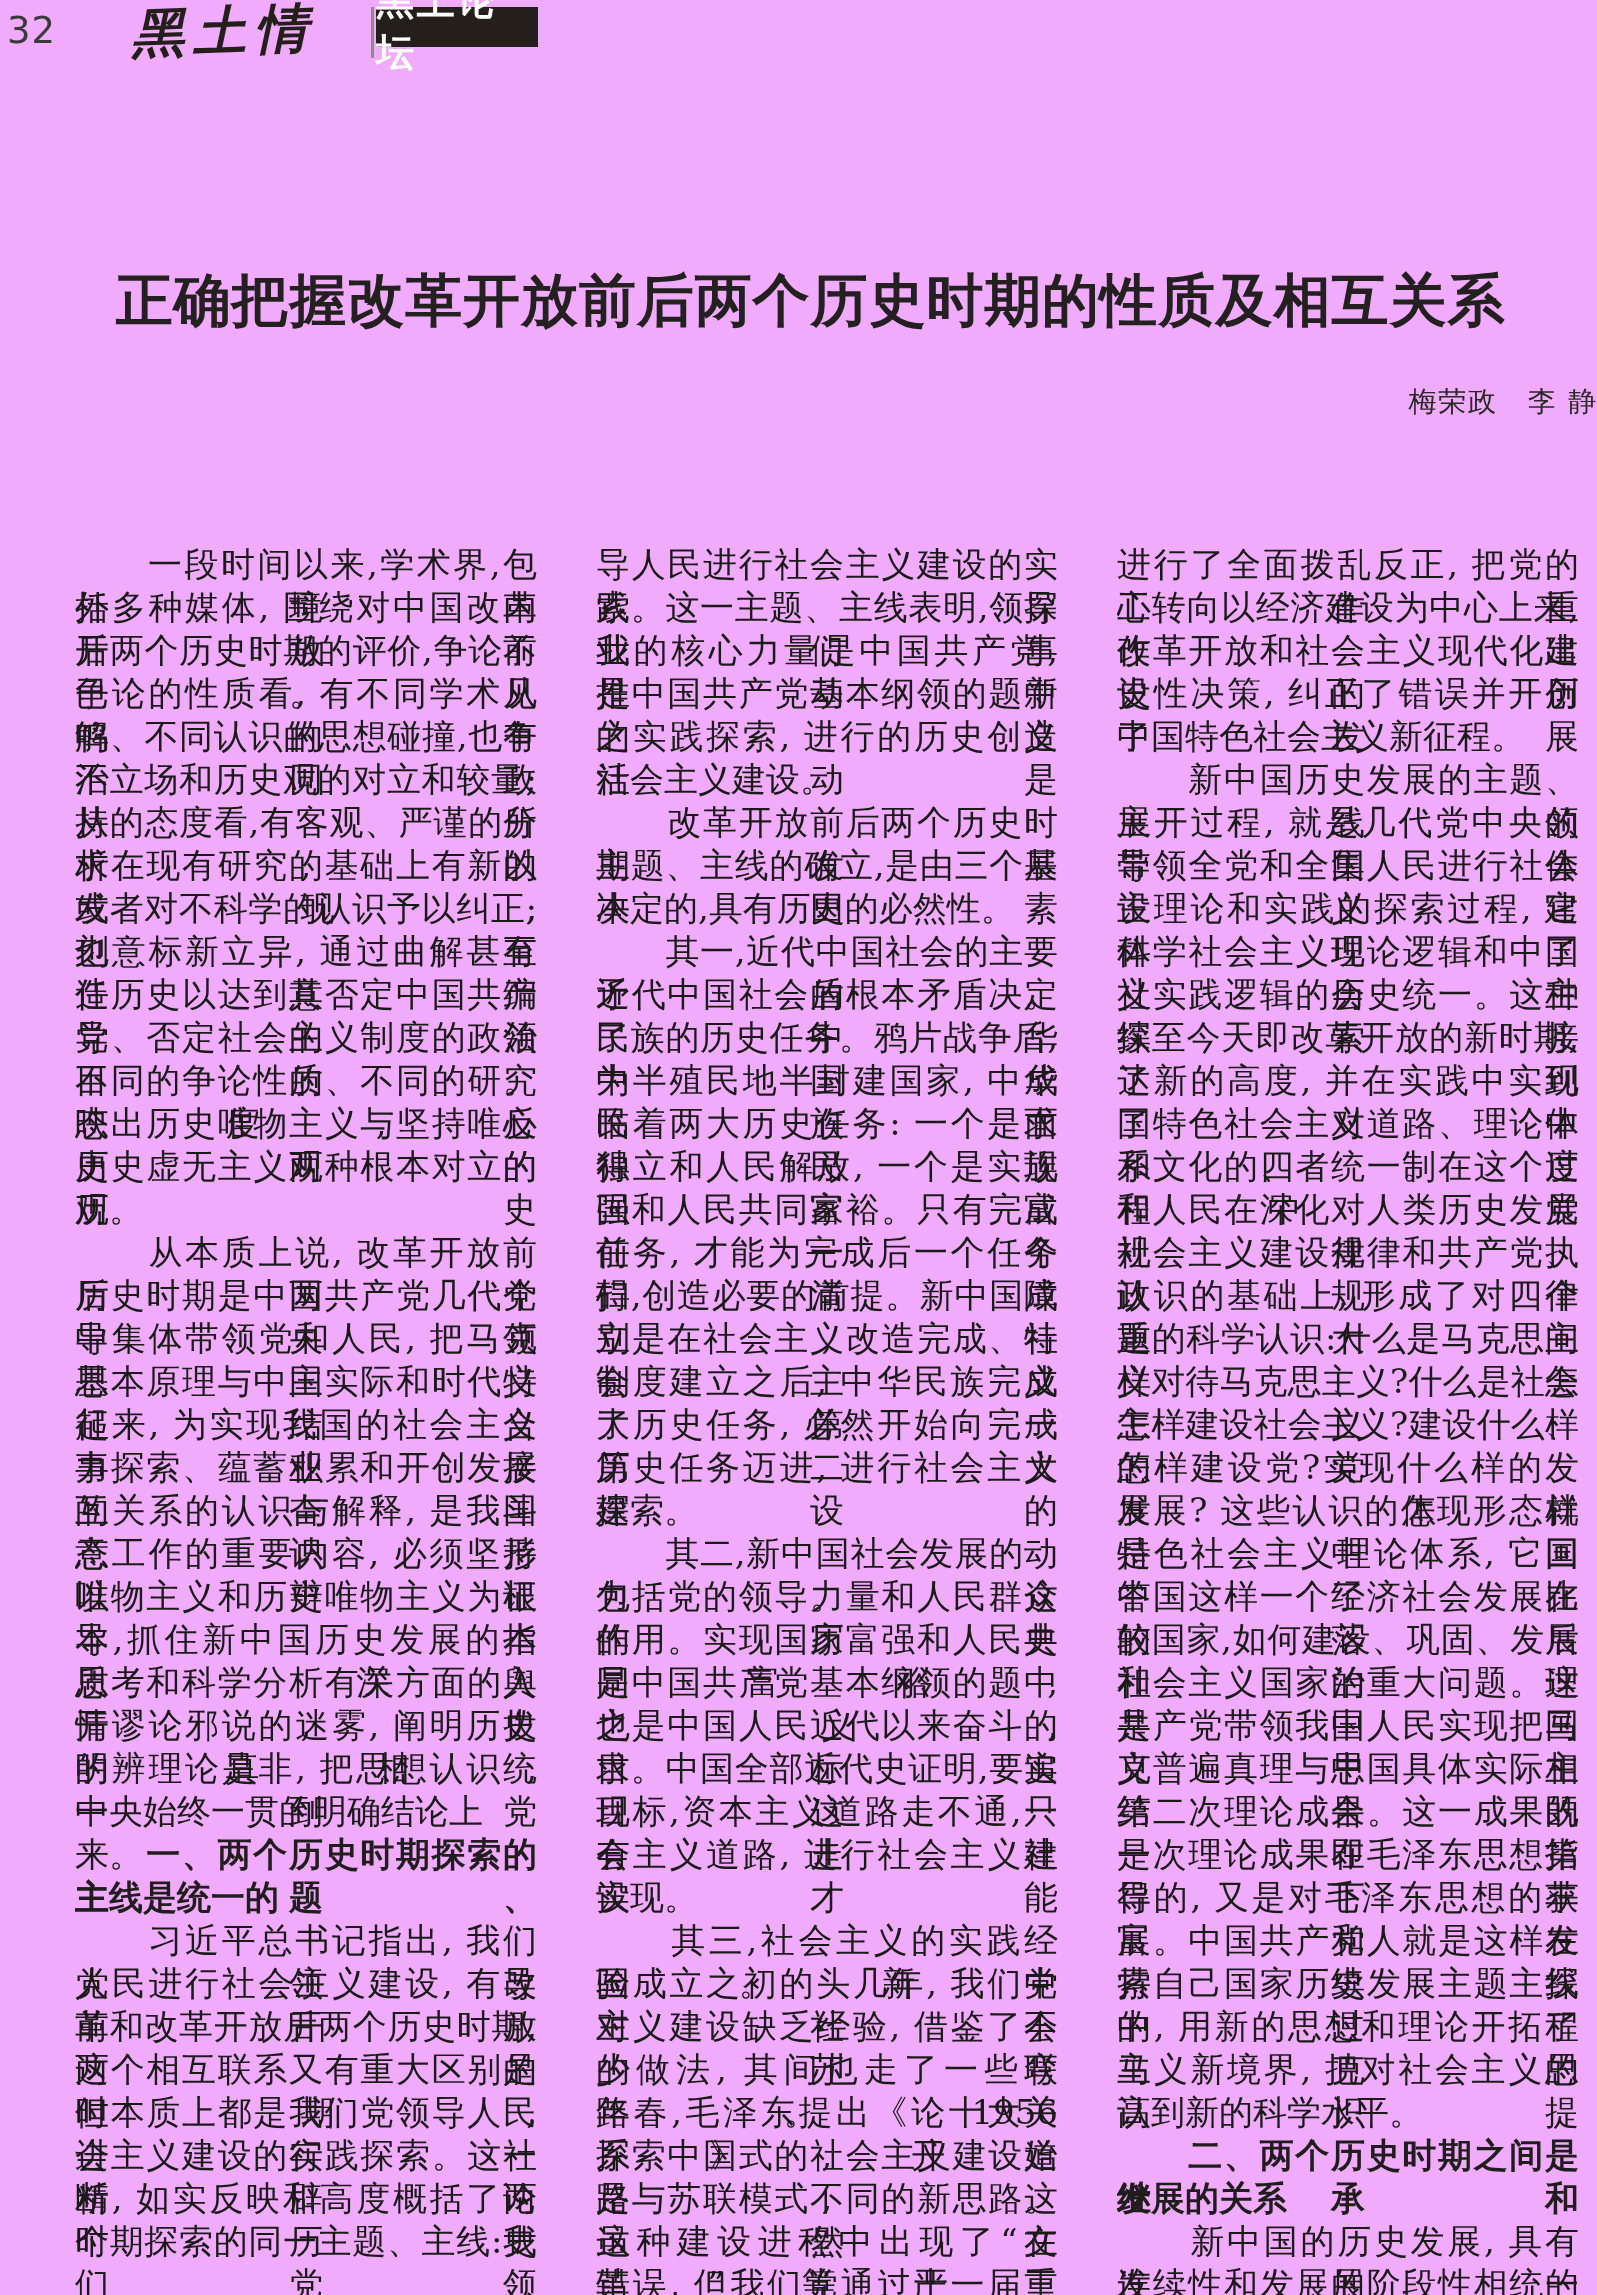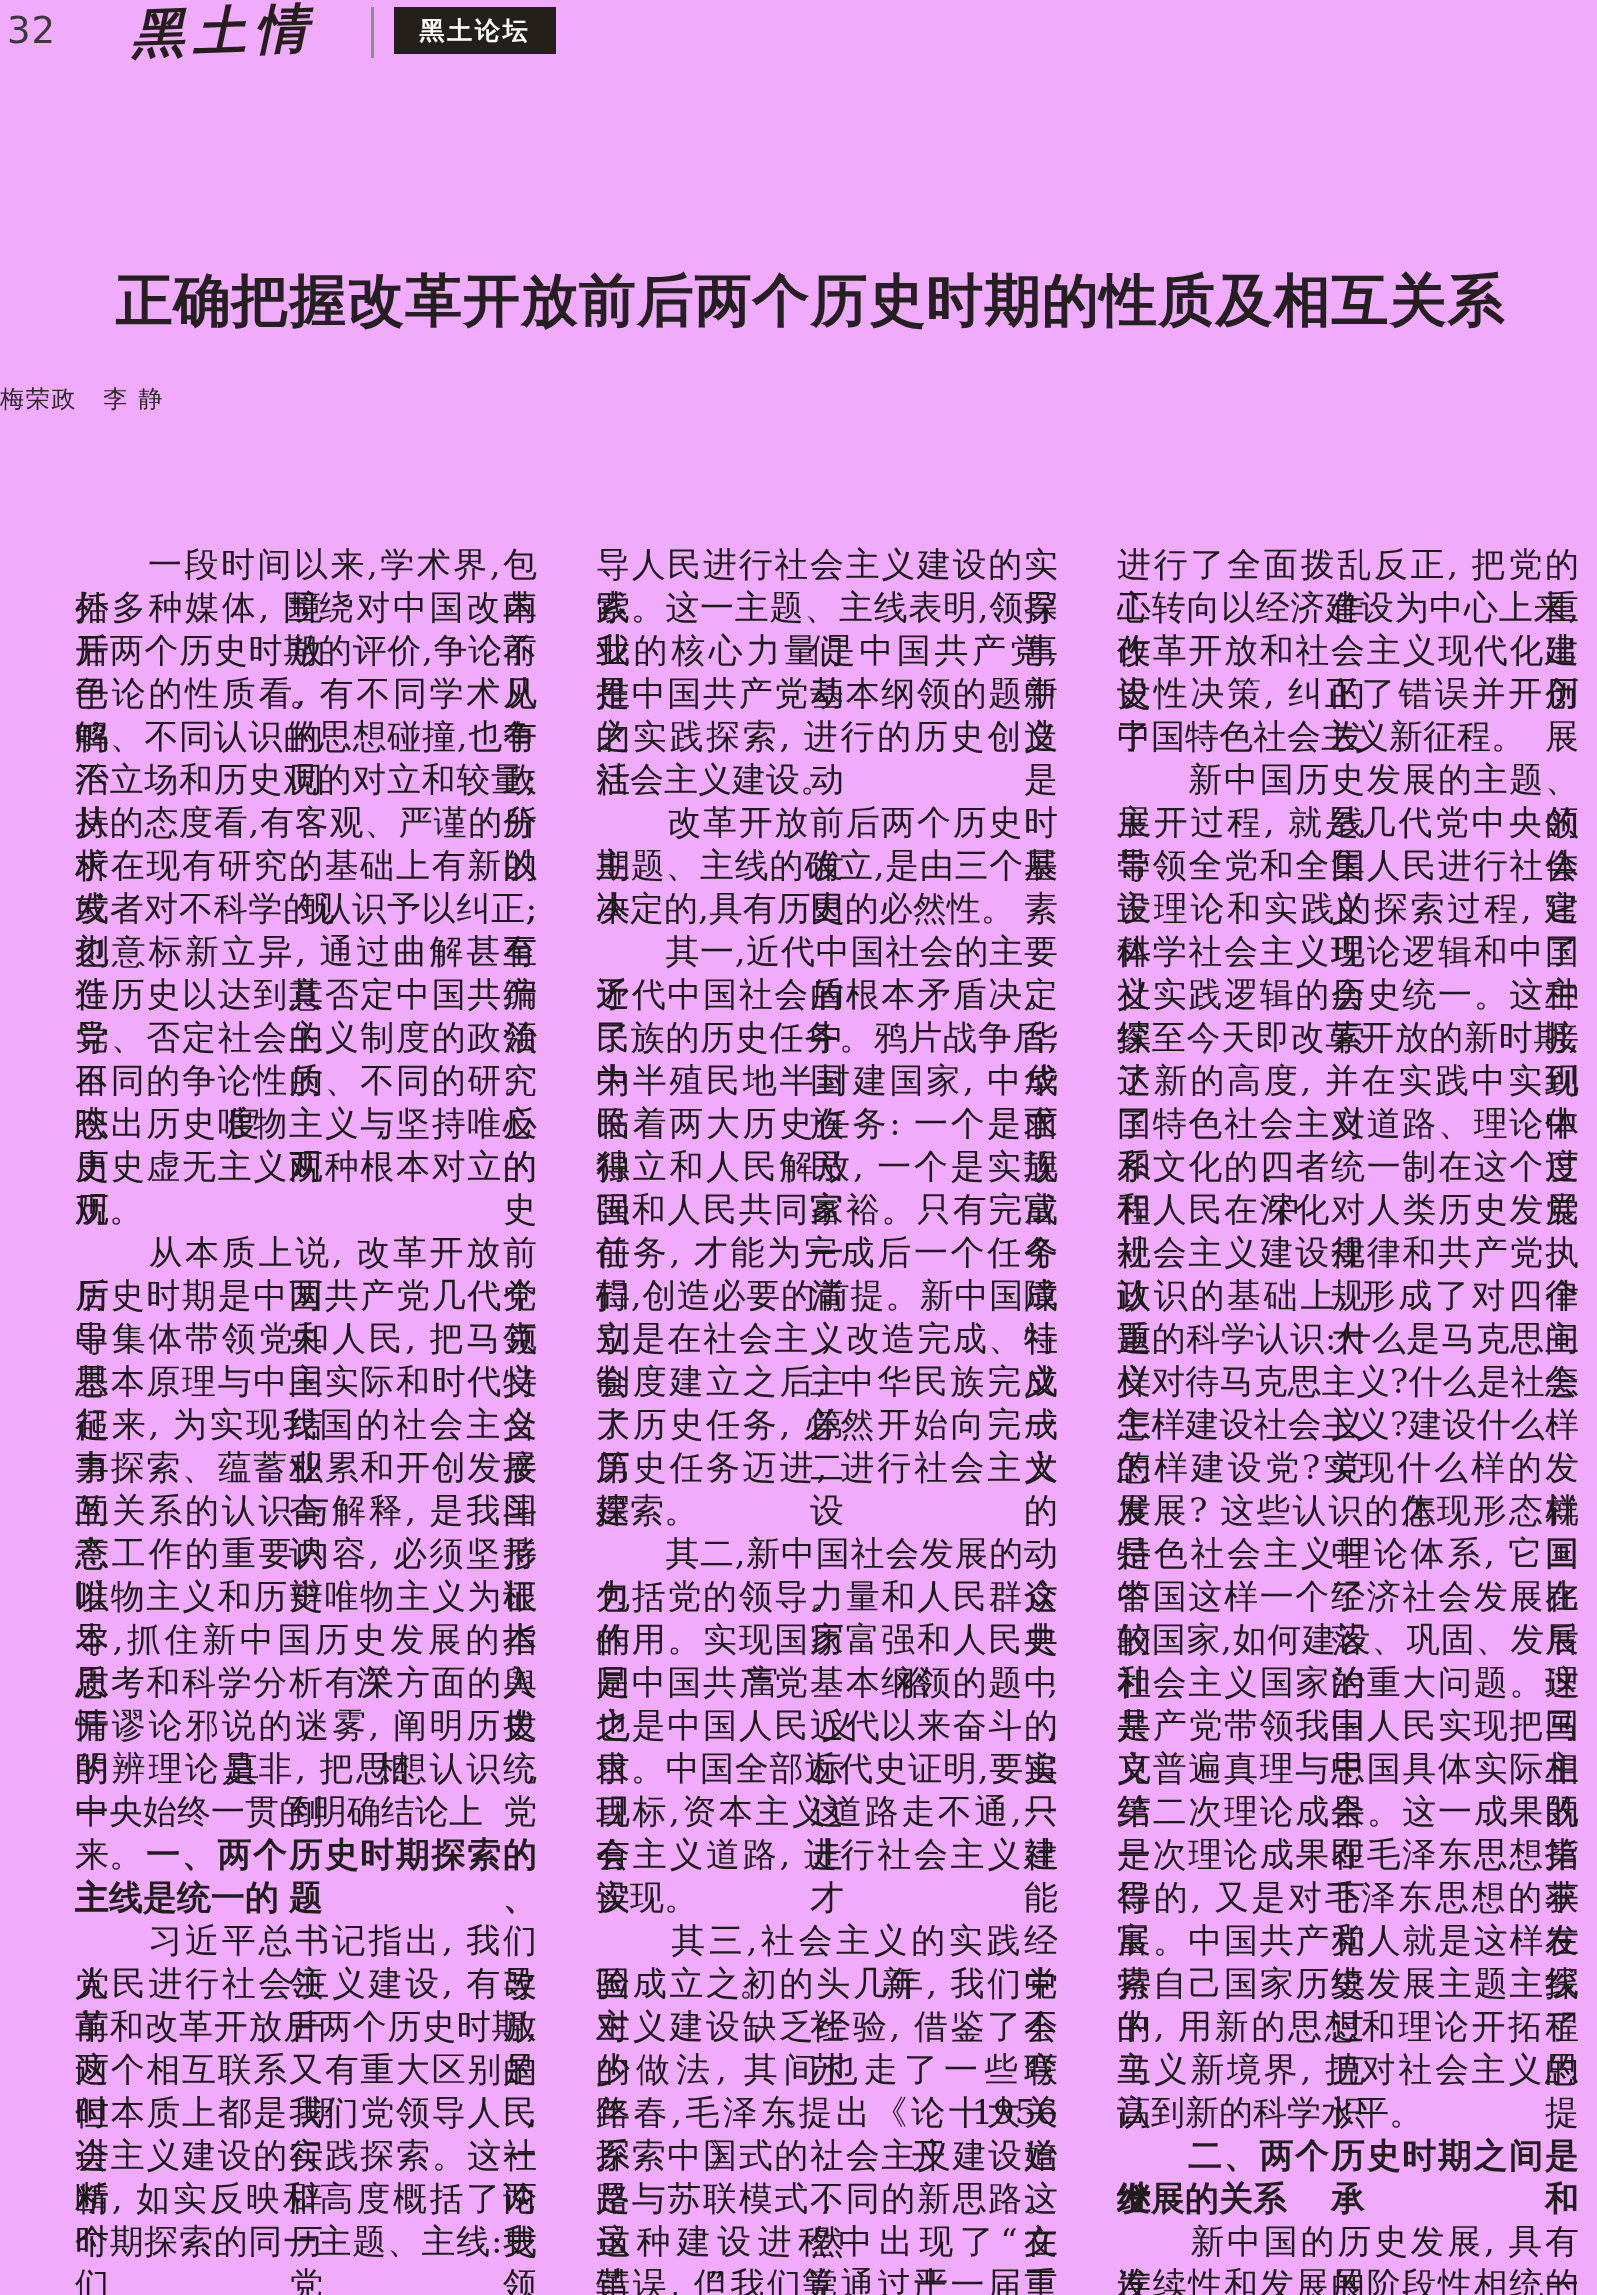--- a/index.html
+++ b/index.html
@@ -23,37 +23,37 @@
     font-family:"DejaVu Serif","Liberation Serif",serif;
     font-weight:bold;font-size:53px;color:#241f1b;
     letter-spacing:9px;transform:rotate(-2deg);
     font-style:italic;
   }
   .hdr-divider{
     position:absolute;left:371px;top:7px;width:2.7px;height:51px;
     background:#8f8d8a;
   }
   .badge{
-    position:absolute;left:394px;top:7px;width:162px;height:47px;
+    position:absolute;left:376px;top:7px;width:162px;height:40px;
     background:#241f1b;color:#ffffff;
     font-family:"DejaVu Sans","Liberation Sans",sans-serif;
-    font-weight:bold;font-size:25px;letter-spacing:2.7px;
+    font-weight:bold;font-size:38px;letter-spacing:2.7px;
     display:flex;align-items:center;justify-content:center;
   }
   
   .title{
     position:absolute;top:251px;left:53px;width:1491px;
     margin:12px;text-align:center;
     font-family:"DejaVu Sans","Liberation Sans",sans-serif;
     font-weight:bold;font-size:57px;letter-spacing:0.9px;
     color:#242020;white-space:nowrap;
   }
   .authors{
     position:absolute;top:383px;left:0;width:1598px;
-    text-align:left;font-size:24px;color:#2a2725;
+    text-align:right;font-size:28px;color:#2a2725;
     letter-spacing:1.8px;
   }
   
   .body-cols{
     position:absolute;left:75px;top:543px;
     display:flex;gap:59px;
     height:1752px;overflow:hidden;
   }
   .col{width:462px;height:1752px;overflow:hidden;}
   .line{

